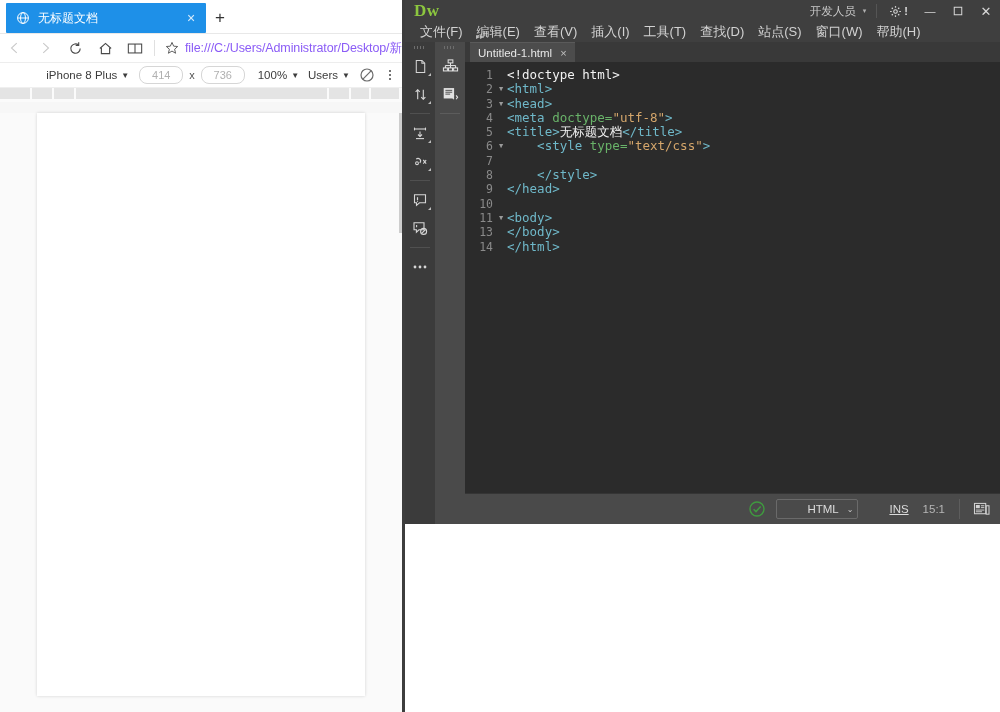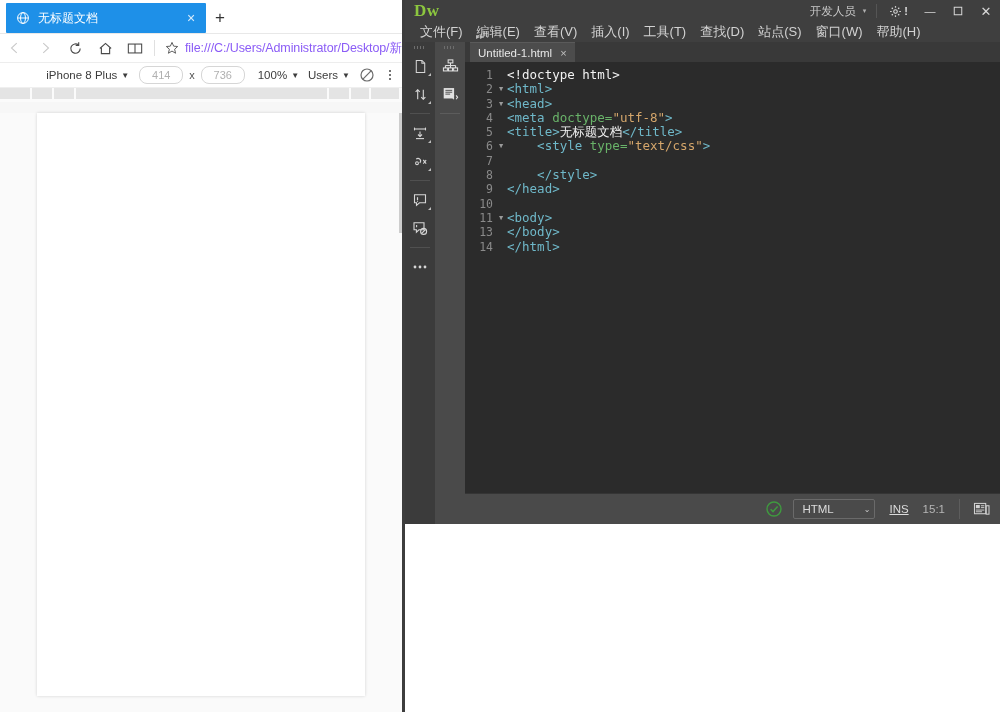--- a/index.html
+++ b/index.html
@@ -253,24 +253,24 @@
     background:#4a4a4a;
     display:flex;align-items:center;justify-content:flex-end;
     border-top:1px solid #353535;
   }
   .st-check{width:18px;height:18px;margin-right:10px;}
   .st-select{
     height:18px;min-width:68px;border:1px solid #6a6a6a;border-radius:2px;
     background:#4a4a4a;display:flex;align-items:center;
     padding:0 4px 0 8px;margin-right:14px;
   }
-  .st-select-label{font-size:11.5px;color:#dcdcdc;flex:1;}
+  .st-select-label{font-size:11.5px;color:#dcdcdc;flex:1;margin-left:22px;}
   .st-select-caret{font-size:8px;color:#cfcfcf;margin-left:8px;}
   .st-ins{
-    font-size:11.5px;color:#dcdcdc;text-decoration:underline;margin-right:14px;
+    font-size:11.5px;color:#dcdcdc;text-decoration:underline;margin-right:14px;margin-left:17px;
   }
   .st-pos{font-size:11.5px;color:#b6b6b6;margin-right:14px;}
   .st-panelicon{
     width:22px;height:20px;display:flex;align-items:center;justify-content:center;
     border-left:1px solid #5d5d5d;padding-left:10px;margin-right:8px;
   }
   .dw-editor-gap{
     position:absolute;left:60px;right:0;bottom:30px;height:6px;background:#2b2b2b;
   }
 </style>

